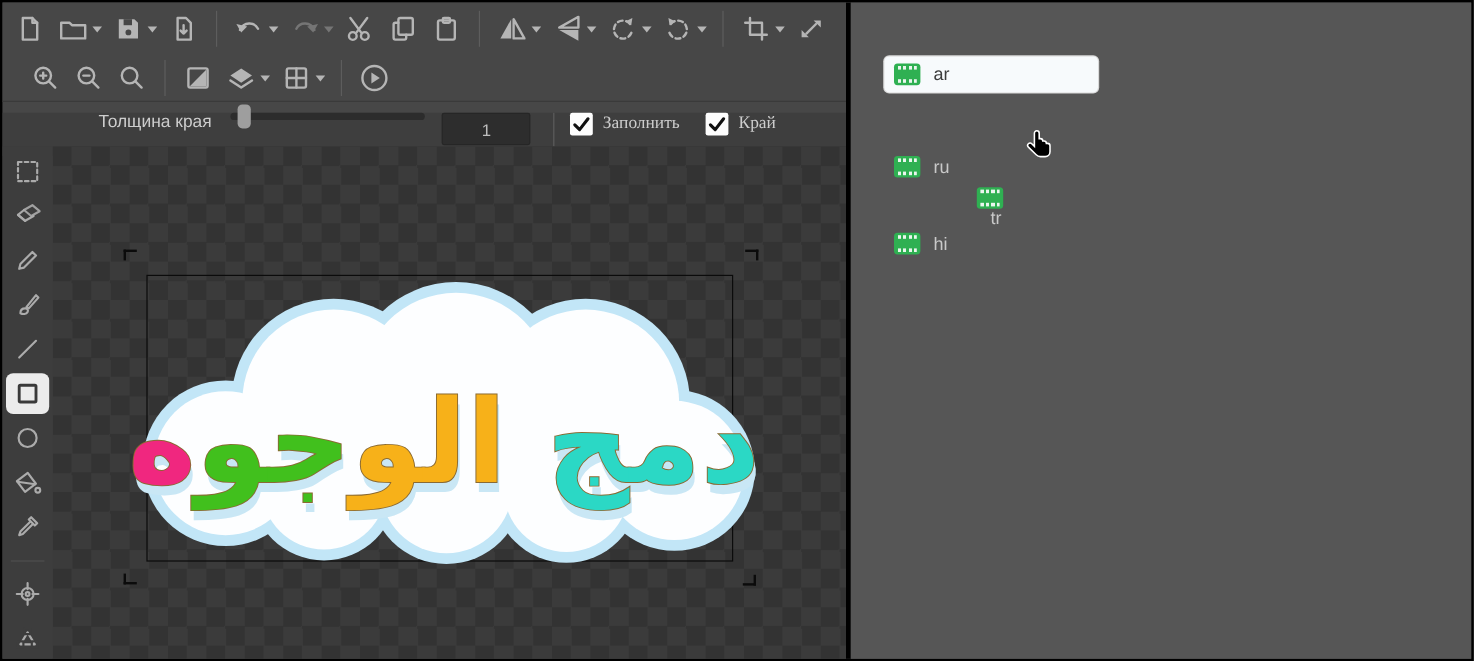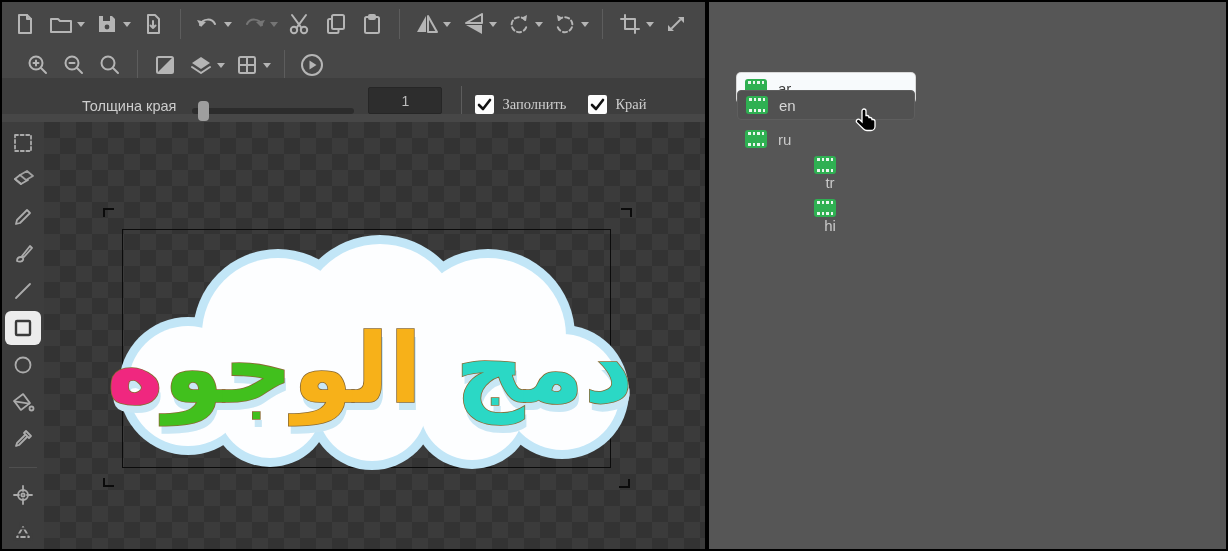--- a/index.html
+++ b/index.html
@@ -17,22 +17,22 @@
   .trow2 { height:40px; padding-left:18px; border-bottom:1px solid #3a3a3a; }
   .tbtn { width:36px; height:34px; display:flex; align-items:center; justify-content:center; flex:0 0 auto; cursor:pointer; }
   .tbtn svg { stroke:#b5b5b5; fill:none; stroke-width:2; stroke-linecap:round; stroke-linejoin:round; }
   .tbtn .fillicon { fill:#b5b5b5; stroke:none; }
   .tbtn.disabled { opacity:.42; }
   .caret { width:0; height:0; border:4px solid transparent; border-top:5px solid #b5b5b5; margin:5px 4px 0 -2px; flex:0 0 auto; }
   .caret.dim { opacity:.42; }
   .vsep { width:1px; height:30px; background:#5d5d5d; margin:0 9px; flex:0 0 auto; }
 
   
-  .props { position:absolute; left:0; top:76px; width:703px; height:36px;
-    background:#3e3e3e; display:flex; align-items:flex-end; padding-left:80px; }
+  .props { position:absolute; left:0; top:92px; width:703px; height:36px;
+    background:#3e3e3e; display:flex; align-items:flex-start; padding-left:80px; }
   .props .lbl { color:#cdcdcd; font-size:14.5px; margin-right:16px; white-space:nowrap; }
   .slider { position:relative; width:162px; height:6px; background:#2c2c2c; border-radius:3px; margin-right:14px; cursor:pointer; }
   .slider .handle { position:absolute; left:6px; top:-7px; width:11px; height:20px; background:#9e9e9e; border-radius:4px; }
   .numbox { width:74px; height:27px; background:#2d2d2d; border:1px solid #262626; border-radius:2px;
     color:#bdbdbd; font-size:14px; display:flex; align-items:center; justify-content:center; margin-right:6px; }
   .props .vsep { height:28px; margin:0 13px; }
   .check { display:flex; align-items:center; margin-right:22px; cursor:pointer; }
   .checkbox { width:19px; height:19px; background:#fdfdfd; border-radius:2px; display:flex; align-items:center; justify-content:center; }
   .checkbox svg { stroke:#111; stroke-width:2.6; fill:none; stroke-linecap:round; stroke-linejoin:round; }
   .check .lbl { margin:0 0 0 8px;font-family:Liberation Serif, serif; }
@@ -366,37 +366,33 @@
       <text x="262" y="176" text-anchor="middle" direction="rtl" font-family="DejaVu Sans, sans-serif" font-size="96" font-weight="bold" fill="#c9e7f5">دمج الوجوه</text>
 
       <text x="260" y="168" text-anchor="middle" direction="rtl" font-family="DejaVu Sans, sans-serif" font-size="96" font-weight="bold" stroke="#8a6a33" stroke-width="1.6" style="paint-order:stroke">
         <tspan fill="#2bd8c5">دمج </tspan><tspan fill="#f7b119">الو</tspan><tspan fill="#41c01d">جو</tspan><tspan fill="#f0277f">ه</tspan>
       </text>
     </svg>
   </div>
 
   <div class="divider"></div>
   <div class="panel">
-    <div class="anim-item selected" style="top:71px;">
+    <div class="anim-item selected" style="top:45px;">
       <span class="film"></span>
       <span>ar</span>
-    </div>
-    <div class="anim-item hover" style="top:88px;">
-      <span class="film"></span>
-      <span>en</span>
     </div>
     <div class="anim-item" style="top:122px;">
       <span class="film"></span>
       <span>ru</span>
     </div>
     <div class="anim-item" style="top:154px;flex-direction:column;">
       <span class="film"></span>
       <span>tr</span>
     </div>
-    <div class="anim-item" style="top:197px;flex-direction:column;">
+    <div class="anim-item" style="top:186px;">
       <span class="film"></span>
       <span>hi</span>
     </div>
   </div>
 
   <svg class="cursor" viewBox="0 0 24 28">
     <path d="M9 1 C7.9 1 7 1.9 7 3 v11 l-2.2-2.2 c-.8-.8-2-.8-2.8 0 -.8.8-.8 2 0 2.8 L8.5 21 c.9.9 2.2 1.5 3.5 1.5 h4 c2.2 0 4-1.8 4-4 v-5 c0-1.1-.9-2-2-2 h-1 c0-1.1-.9-2-2-2 h-1 c0-1.1-.9-2-2-2 h-1 V3 c0-1.1-.9-2-2-2 z" fill="#000" stroke="#fff" stroke-width="1.3"></path>
   </svg>
 
 </div>

